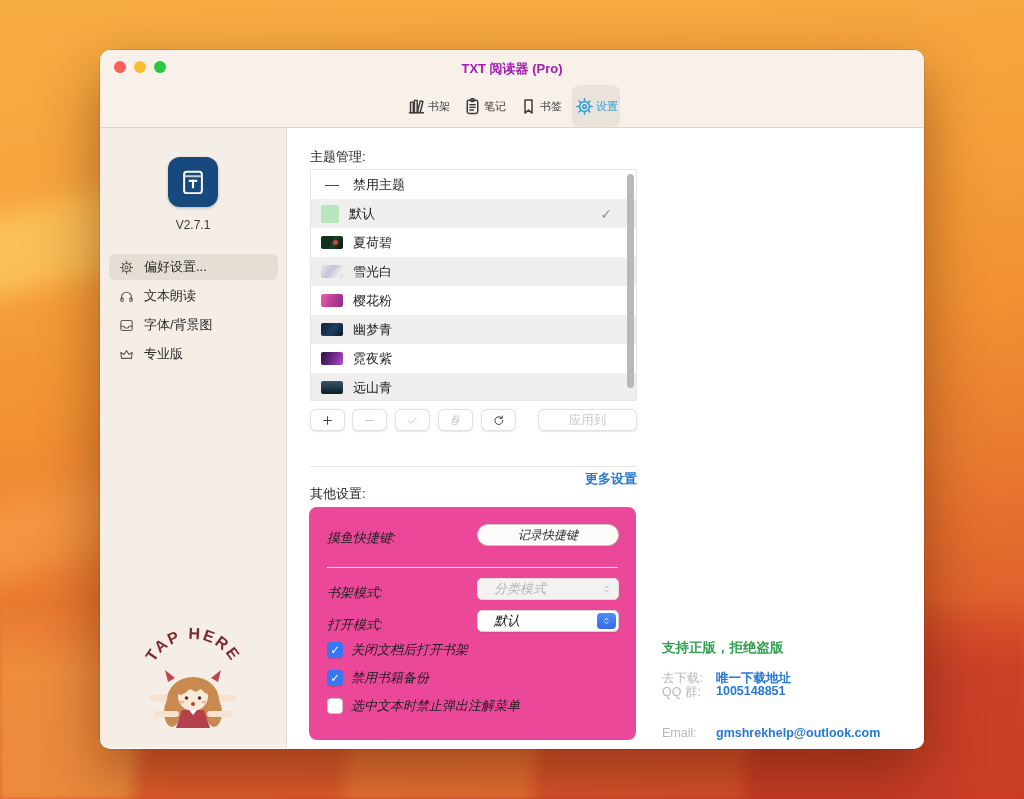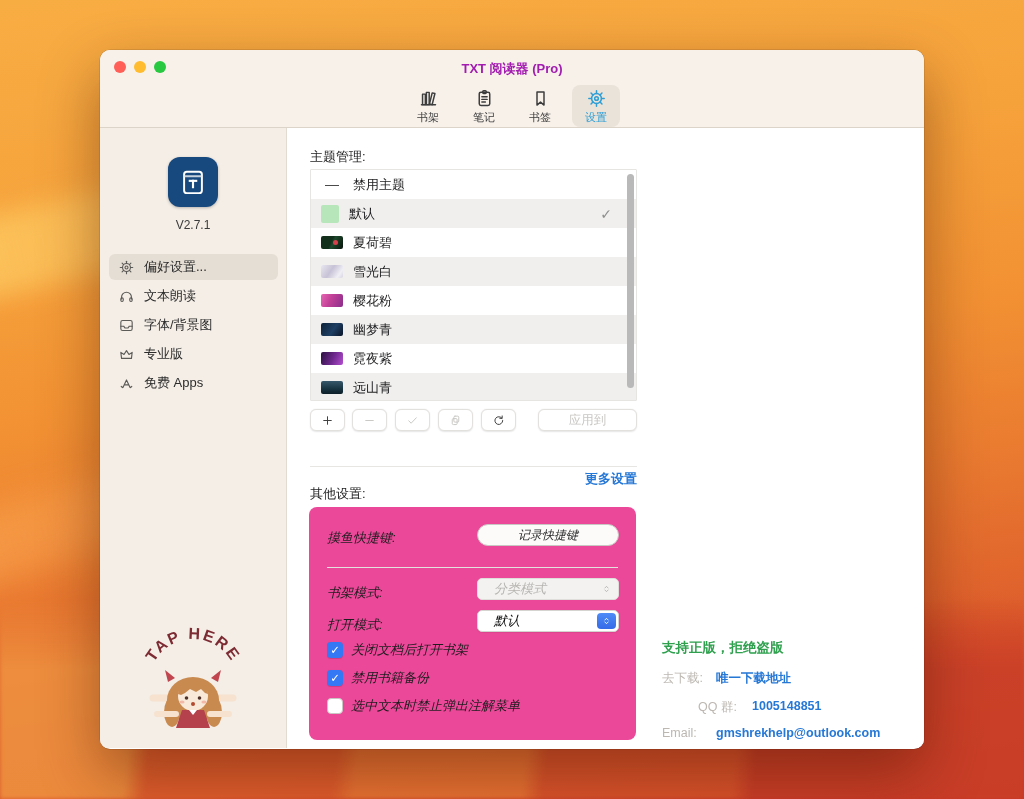--- a/index.html
+++ b/index.html
@@ -31,21 +31,21 @@
   .chrome { height:78px; background:#f7f1ea; border-bottom:1px solid #dcd4c8; position:relative; }
   .titlebar { height:34px; position:relative; }
   .lights { position:absolute; left:14px; top:11px; display:flex; gap:8px; }
   .light { width:12px; height:12px; border-radius:50%; }
   .light.red{ background:#ff5f57; } .light.yellow{ background:#febc2e; } .light.green{ background:#28c840; }
   .title { position:absolute; left:0; right:0; top:10px; text-align:center;
     font-size:13px; font-weight:700; color:#a21caf; }
   .tabs { position:absolute; top:34px; left:0; right:0; height:44px;
     display:flex; justify-content:center; gap:8px; }
   .tab { width:48px; height:42px; margin-top:1px; border-radius:8px; display:flex;
-    flex-direction:column; align-items:center; justify-content:center; gap:1px;
+    align-items:center; justify-content:center; gap:1px;
     color:#3d3d3d; cursor:default; }
   .tab svg { width:21px; height:21px; stroke:currentColor; fill:none;
     stroke-width:1.7; stroke-linecap:round; stroke-linejoin:round; }
   .tab .tlabel { font-size:11px; }
   .tab.active { background:#eae3da; color:var(--toolbar-active); }
 
   .body-row { display:flex; height:620px; }
 
   
   .sidebar { width:187px; background:#f4eee7; border-right:1px solid #e2dbd1;
@@ -246,26 +246,20 @@
               <rect x="4" y="5" width="16" height="14" rx="2.5"></rect>
               <path d="M4 13h4l2 2.6h4l2-2.6h4"></path>
             </svg>
             <span>字体/背景图</span>
           </div>
           <div class="nav-item">
             <svg viewBox="0 0 24 24">
               <path d="M5 17.5 4 9l4.5 3L12 6.5 15.5 12 20 9l-1 8.5z"></path>
             </svg>
             <span>专业版</span>
-          </div>
-          <div class="nav-item">
-            <svg viewBox="0 0 24 24">
-              <path d="M7 17.5 12 7l5 10.5M8.8 14h6.4M4.6 16.2l1.8 1.5M19.4 16.2l-1.8 1.5"></path>
-            </svg>
-            <span>免费 Apps</span>
           </div>
         </div>
 
       <svg class="mascot" viewBox="0 0 124 124">
         <defs>
             <path id="arcPath" d="M 20 58 A 44 44 0 0 1 104 58" fill="none"></path>
           </defs>
         <text font-size="16" font-weight="700" fill="#7d2b33" letter-spacing="2">
           <textPath id="arcText" href="#arcPath" startOffset="50%" text-anchor="middle">TAP HERE</textPath>
         </text>
@@ -410,21 +404,21 @@
       </div>
 
       <div class="support">
         <div class="headline">支持正版，拒绝盗版</div>
       </div>
       <div id="supportRows">
           <div class="s-row" style="top: 542px; left: 375px; position: absolute;">
             <span class="s-label">去下载:</span>
             <span class="s-value">唯一下载地址</span>
           </div>
-          <div class="s-row" style="top: 571px; left: 375px; position: absolute; margin-left: 36px;">
+          <div class="s-row" style="top: 556px; left: 375px; position: absolute;">
             <span class="s-label">QQ 群:</span>
             <span class="s-value">1005148851</span>
           </div>
           <div class="s-row" style="top: 598px; left: 375px; position: absolute;">
             <span class="s-label">Email:</span>
             <span class="s-value">gmshrekhelp@outlook.com</span>
           </div>
         </div>
     </div>
   </div>

